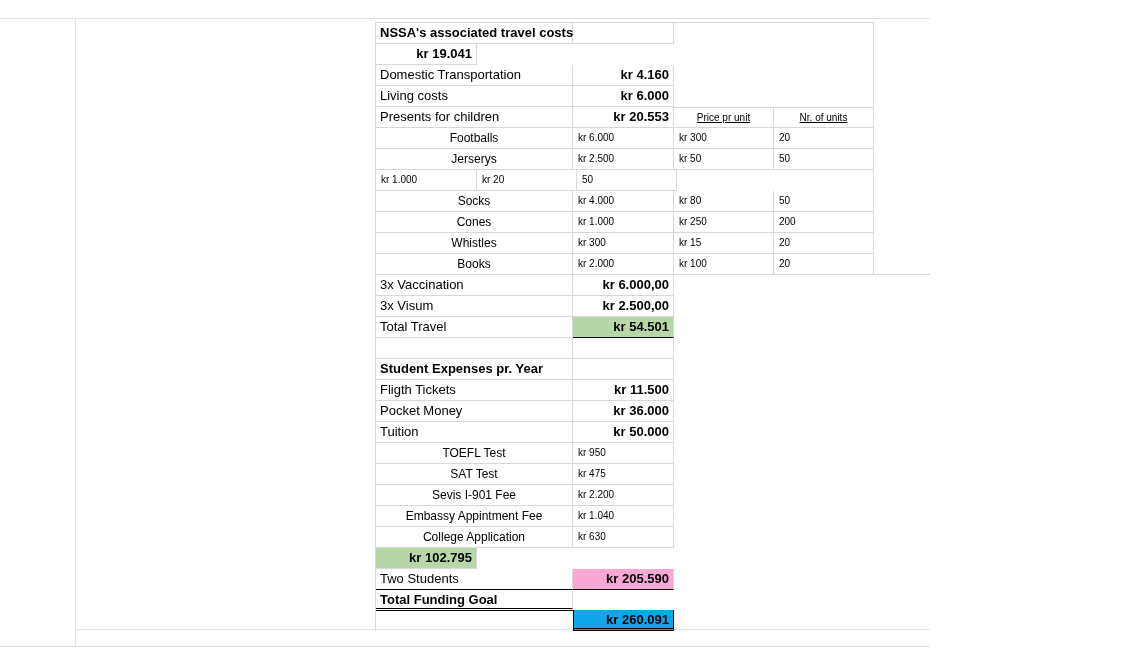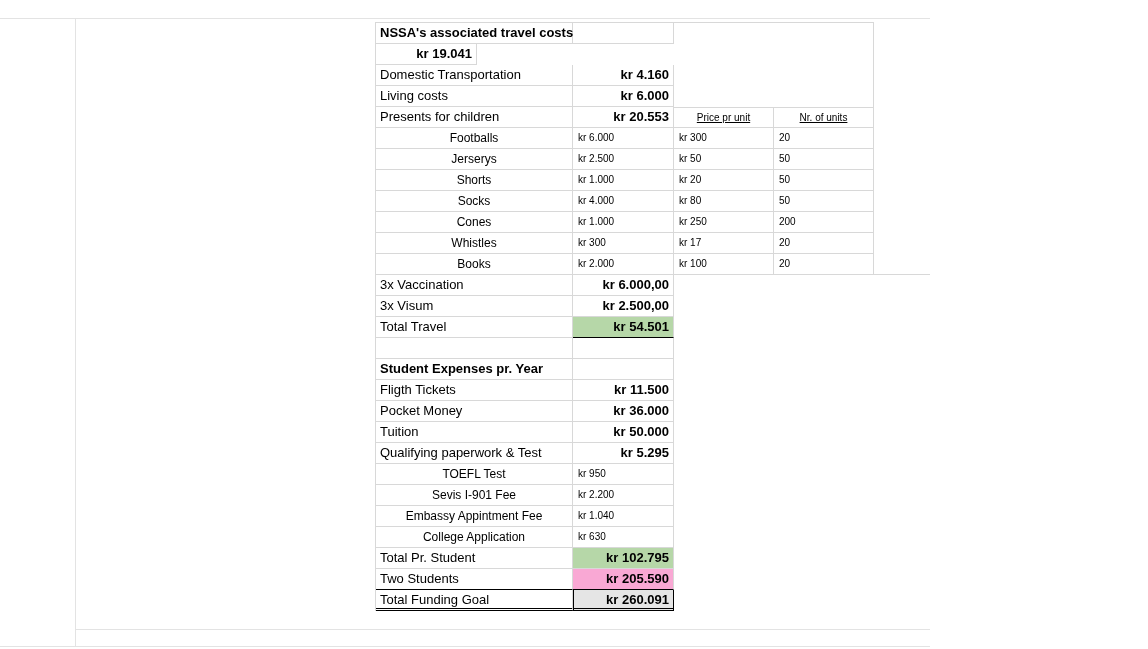--- a/index.html
+++ b/index.html
@@ -45,21 +45,21 @@
 
   .section .c-label { font-weight: bold; overflow: visible; }
 
   .sub .c-label  { text-align: center; font-size: 12px; padding-left: 0; }
   .sub .c-amount { text-align: left; font-weight: normal; font-size: 10px; padding-left: 5px; padding-right: 0; }
 
   .hdr-cell { border-top: 1px solid #d8d8d8; text-align: center; padding-left: 0; font-size: 10px; text-decoration: underline; }
 
   .cell.black-bottom { border-bottom: 1px solid #000; }
 
-  .grand_total .c-label  { font-weight: normal; border-bottom: 3px double #000; }
+  .grand_total .c-label  { font-weight: bold; border-bottom: 3px double #000; }
   .grand_total .c-amount { border-left: 1px solid #000; border-right: 1px solid #000; border-bottom: 3px double #000; }
 </style>
 </head>
 <body>
 
 <div id="root">
 
   <div class="pline" style="left:0; top:18px; width:1148px; height:1px;"></div>
   <div class="pline" style="left:0; top:646px; width:1148px; height:1px;"></div>
   <div class="pline" style="left:75px; top:18px; width:1px; height:629px;"></div>
@@ -98,41 +98,40 @@
         <div class="cell c-price">kr 300</div>
         <div class="cell c-units">20</div>
       </div>
       <div class="row sub">
         <div class="cell c-label">Jerserys</div>
         <div class="cell c-amount">kr 2.500</div>
         <div class="cell c-price">kr 50</div>
         <div class="cell c-units">50</div>
       </div>
       <div class="row sub">
-        <div class="cell c-label">Shorts</div>
         <div class="cell c-amount">kr 1.000</div>
         <div class="cell c-price">kr 20</div>
         <div class="cell c-units">50</div>
       </div>
       <div class="row sub">
         <div class="cell c-label">Socks</div>
         <div class="cell c-amount">kr 4.000</div>
         <div class="cell c-price">kr 80</div>
         <div class="cell c-units">50</div>
       </div>
       <div class="row sub">
         <div class="cell c-label">Cones</div>
         <div class="cell c-amount">kr 1.000</div>
         <div class="cell c-price">kr 250</div>
         <div class="cell c-units">200</div>
       </div>
       <div class="row sub">
         <div class="cell c-label">Whistles</div>
         <div class="cell c-amount">kr 300</div>
-        <div class="cell c-price">kr 17</div>
+        <div class="cell c-price">kr 15</div>
         <div class="cell c-units">20</div>
       </div>
       <div class="row sub">
         <div class="cell c-label">Books</div>
         <div class="cell c-amount">kr 2.000</div>
         <div class="cell c-price">kr 100</div>
         <div class="cell c-units">20</div>
       </div>
       <div class="row item">
         <div class="cell c-label">3x Vaccination</div>
@@ -159,46 +158,45 @@
         <div class="cell c-amount">kr 11.500</div>
       </div>
       <div class="row item">
         <div class="cell c-label">Pocket Money</div>
         <div class="cell c-amount">kr 36.000</div>
       </div>
       <div class="row item">
         <div class="cell c-label">Tuition</div>
         <div class="cell c-amount">kr 50.000</div>
       </div>
-      <div class="row item">
-        <div class="cell c-label">Qualifying paperwork &amp; Test</div>
-        <div class="cell c-amount">kr 5.295</div>
-      </div>
       <div class="row sub">
         <div class="cell c-label">TOEFL Test</div>
         <div class="cell c-amount">kr 950</div>
       </div>
       <div class="row sub">
+        <div class="cell c-label">SAT Test</div>
+        <div class="cell c-amount">kr 475</div>
+      </div>
+      <div class="row sub">
         <div class="cell c-label">Sevis I-901 Fee</div>
         <div class="cell c-amount">kr 2.200</div>
       </div>
       <div class="row sub">
         <div class="cell c-label">Embassy Appintment Fee</div>
         <div class="cell c-amount">kr 1.040</div>
       </div>
       <div class="row sub">
         <div class="cell c-label">College Application</div>
         <div class="cell c-amount">kr 630</div>
       </div>
       <div class="row total">
-        <div class="cell c-label">Total Pr. Student</div>
         <div class="cell c-amount light-green" style="background: rgb(182, 215, 168);">kr 102.795</div>
       </div>
       <div class="row total">
         <div class="cell c-label black-bottom">Two Students</div>
         <div class="cell c-amount light-green black-bottom" style="background: #f9a8d4;">kr 205.590</div>
       </div>
       <div class="row grand_total">
         <div class="cell c-label">Total Funding Goal</div>
-        <div class="cell c-amount green" style="background: #e5e5e5;">kr 260.091</div>
+        <div class="cell c-amount green" style="background: #0ea5e9; margin-top: 20px;">kr 260.091</div>
       </div>
     </div>
 </div>
 
 </body></html>

